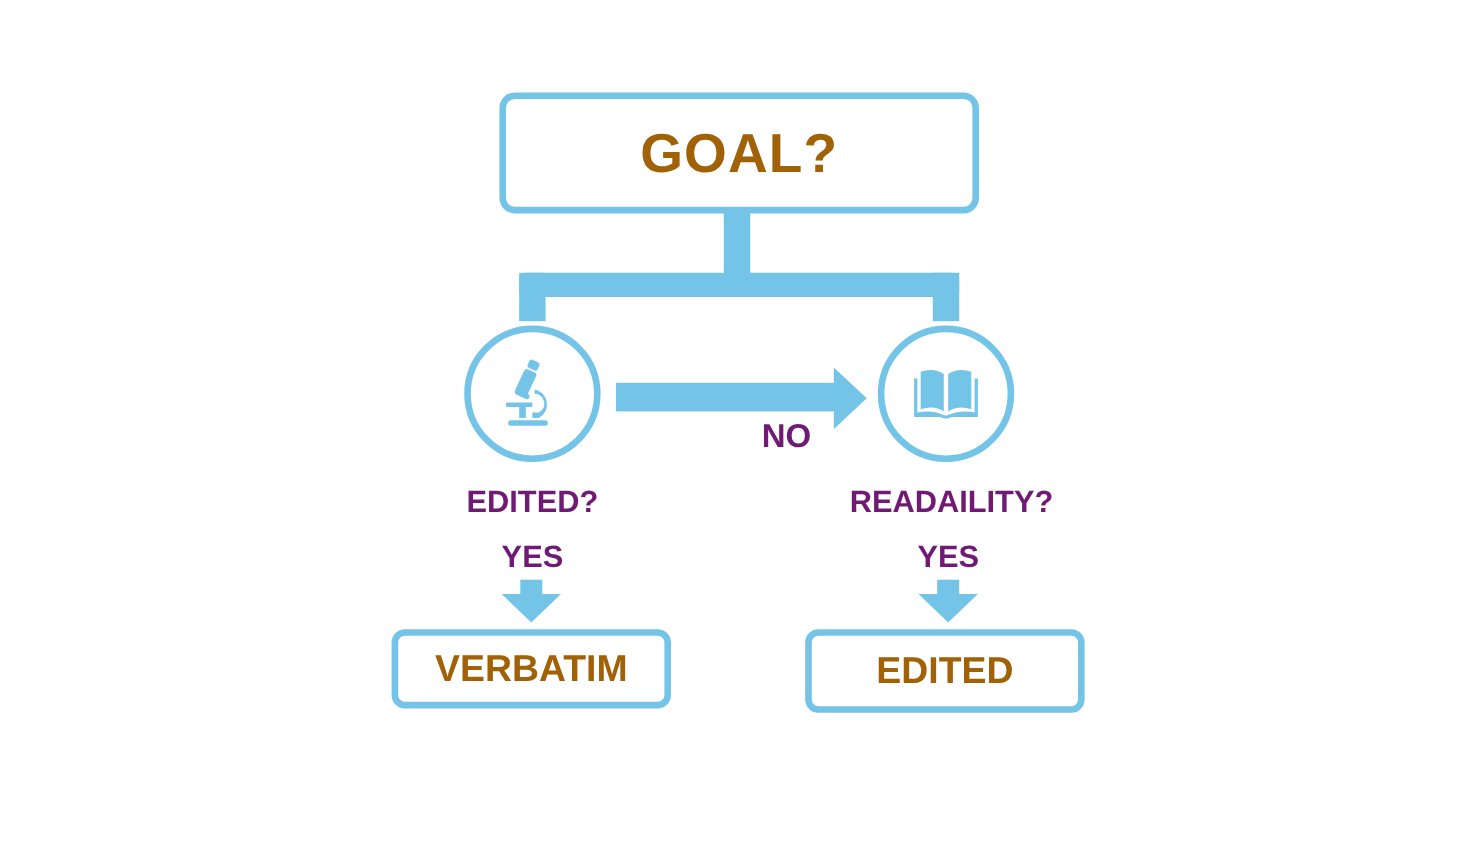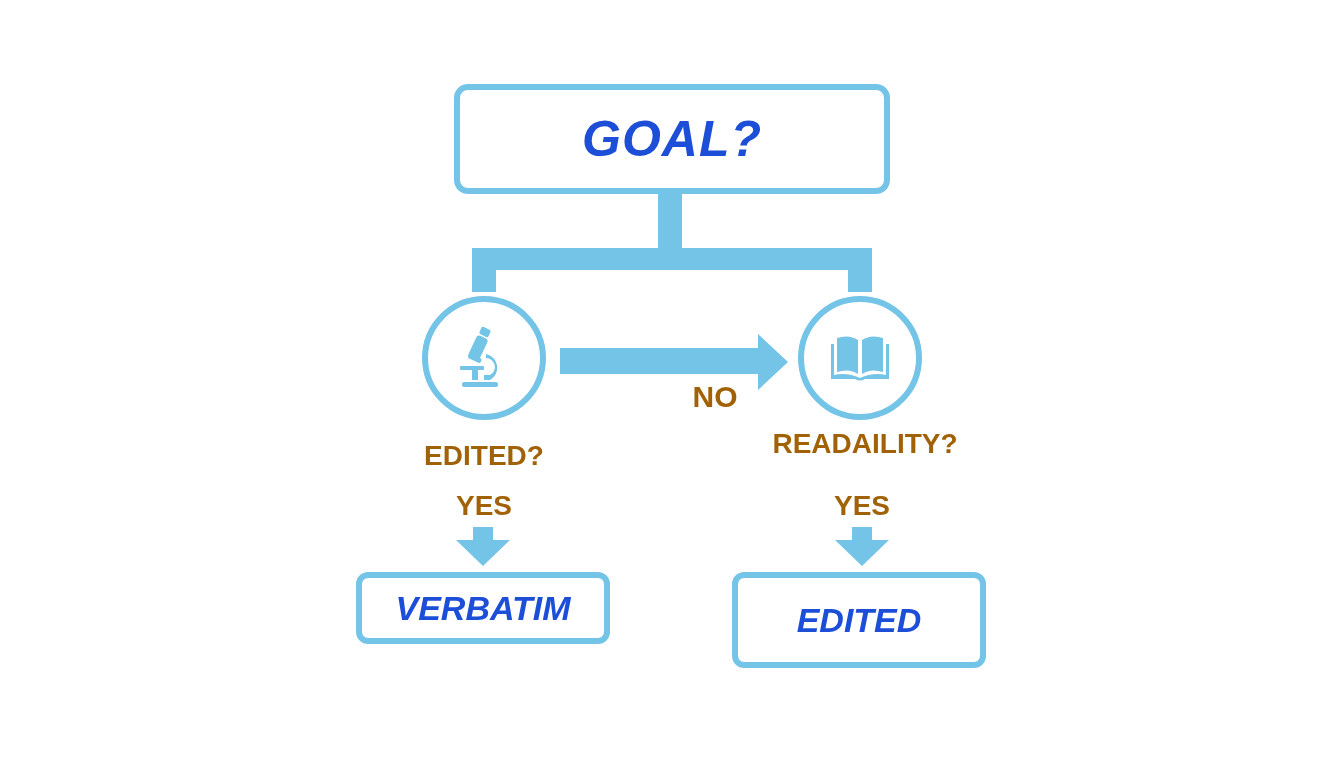--- a/index.html
+++ b/index.html
@@ -1,22 +1,22 @@
 <!DOCTYPE html>
 <html><head>
 <meta charset="utf-8">
 <style>
   html, body { margin:0; padding:0; }
   body { width:1344px; height:768px; background:#ffffff; position:relative; overflow:hidden;
          font-family:"Liberation Sans", "DejaVu Sans", sans-serif; }
   .abs { position:absolute; }
   .box { position:absolute; box-sizing:border-box; border:6px solid #74c4e8; border-radius:12px; background:#fff;
-         display:flex; align-items:center; justify-content:center; color:#1d4ed8; font-weight:bold;font-style:italic; }
+         display:flex; align-items:center; justify-content:center; color:#a16207; font-weight:bold; }
   .bar { position:absolute; background:#74c4e8; }
-  .lbl { position:absolute; color:#a16207; font-weight:bold; text-align:center; }
+  .lbl { position:absolute; color:#701a75; font-weight:bold; text-align:center; }
   .circle { position:absolute; box-sizing:border-box; border:6px solid #74c4e8; border-radius:50%; background:#fff;
             display:flex; align-items:center; justify-content:center; }
 </style>
 </head>
 <body>
 
 <div class="box" style="left:454px;top:84px;width:436px;height:110px;border-radius:14px;font-size:50px;letter-spacing:1px;">
   <span>GOAL?</span>
 </div>
 
@@ -51,23 +51,23 @@
 
 <div class="bar" style="left:560px;top:348px;width:200px;height:26px;"></div>
 <div class="abs" style="left:758px;top:334px;width:0;height:0;border-top:28px solid transparent;border-bottom:28px solid transparent;border-left:30px solid #74c4e8;"></div>
 <div class="lbl" style="left:670px;top:380px;width:90px;font-size:30px;">NO</div>
 
 <div class="lbl" style="left:384px;top:440px;width:200px;font-size:28px;">EDITED?</div>
 <div class="lbl" style="left:434px;top:490px;width:100px;font-size:28px;">YES</div>
 <div class="bar" style="left:473px;top:527px;width:20px;height:14px;"></div>
 <div class="abs" style="left:456px;top:540px;width:0;height:0;border-left:27px solid transparent;border-right:27px solid transparent;border-top:26px solid #74c4e8;"></div>
 
-<div class="lbl" style="left:740px;top:428px;width:250px;font-size:28px;">READAILITY?</div>
+<div class="lbl" style="left:740px;top:440px;width:250px;font-size:28px;">READAILITY?</div>
 <div class="lbl" style="left:812px;top:490px;width:100px;font-size:28px;">YES</div>
 <div class="bar" style="left:852px;top:527px;width:20px;height:14px;"></div>
 <div class="abs" style="left:835px;top:540px;width:0;height:0;border-left:27px solid transparent;border-right:27px solid transparent;border-top:26px solid #74c4e8;"></div>
 
 <div class="box" style="left:356px;top:572px;width:254px;height:72px;font-size:34px;">
   <span>VERBATIM</span>
 </div>
-<div class="box" style="left:732px;top:572px;width:254px;height:96px;font-size:34px;">
+<div class="box" style="left:732px;top:572px;width:254px;height:76px;font-size:34px;">
   <span>EDITED</span>
 </div>
 
 </body></html>

